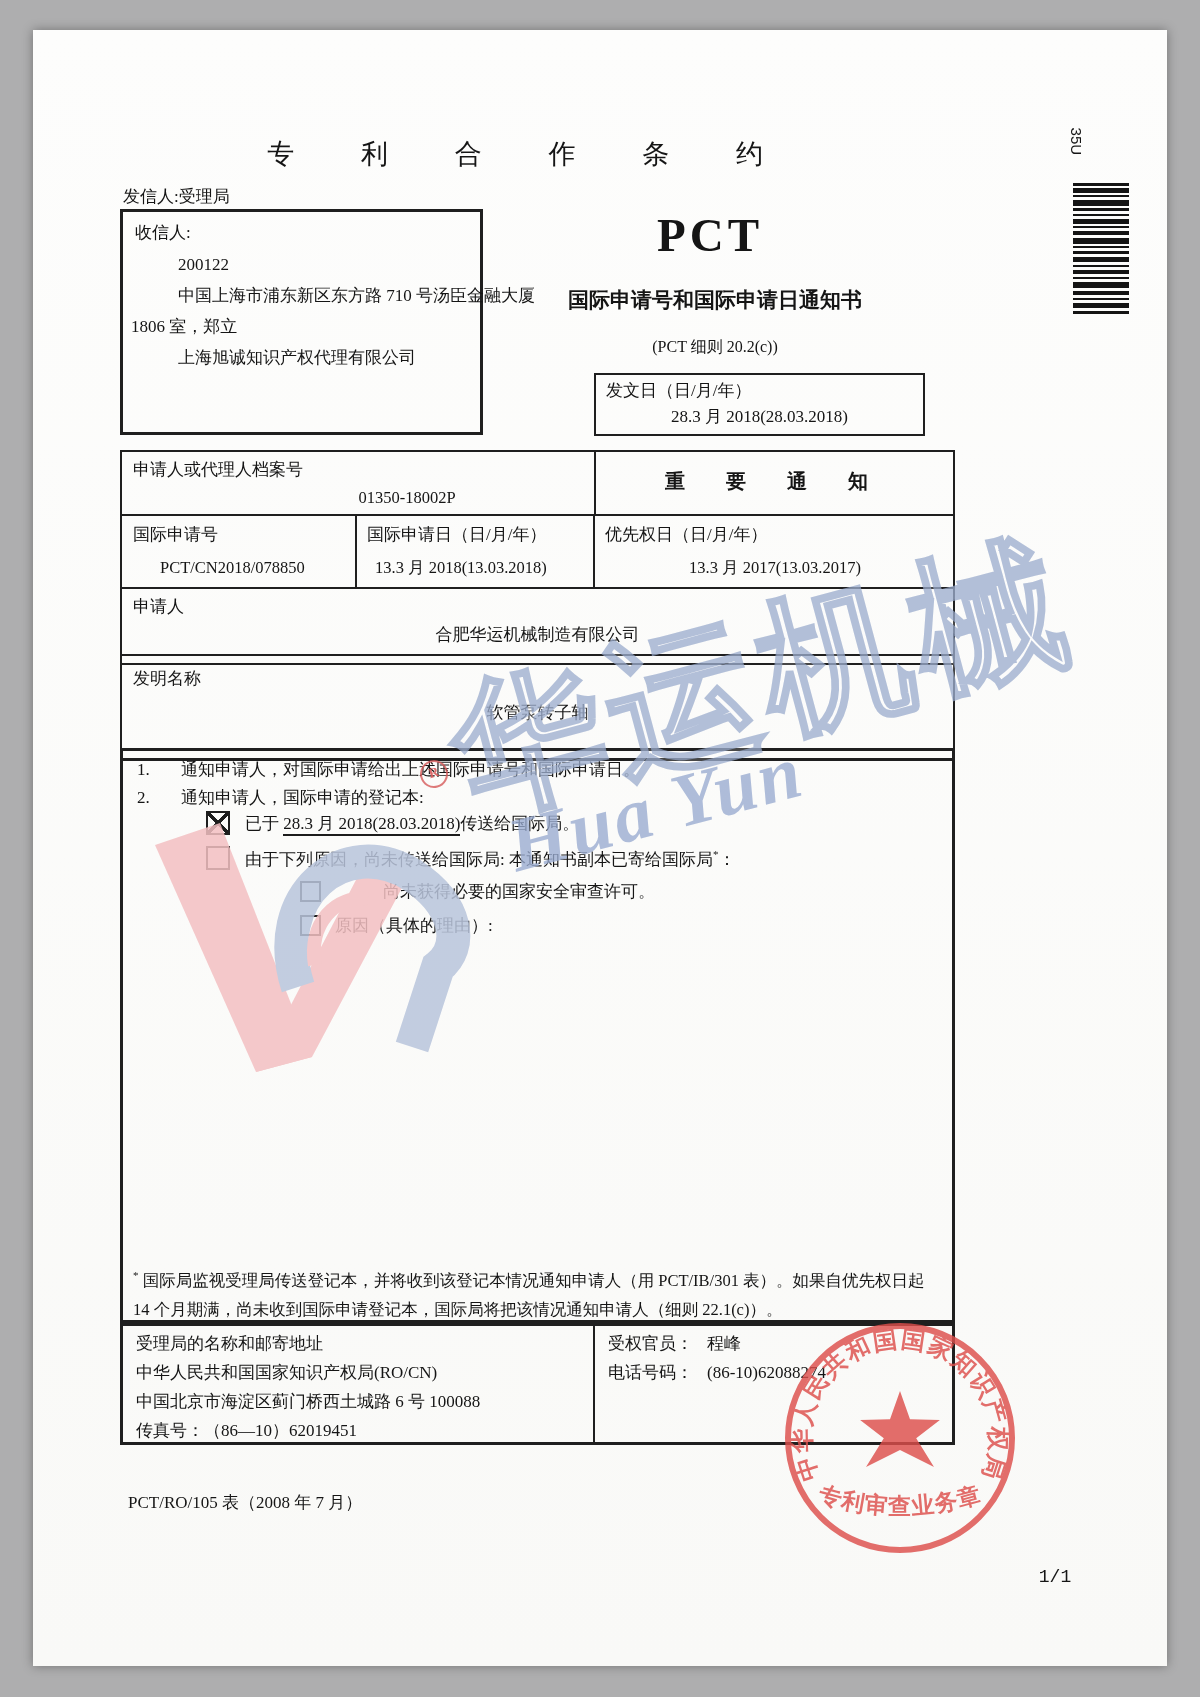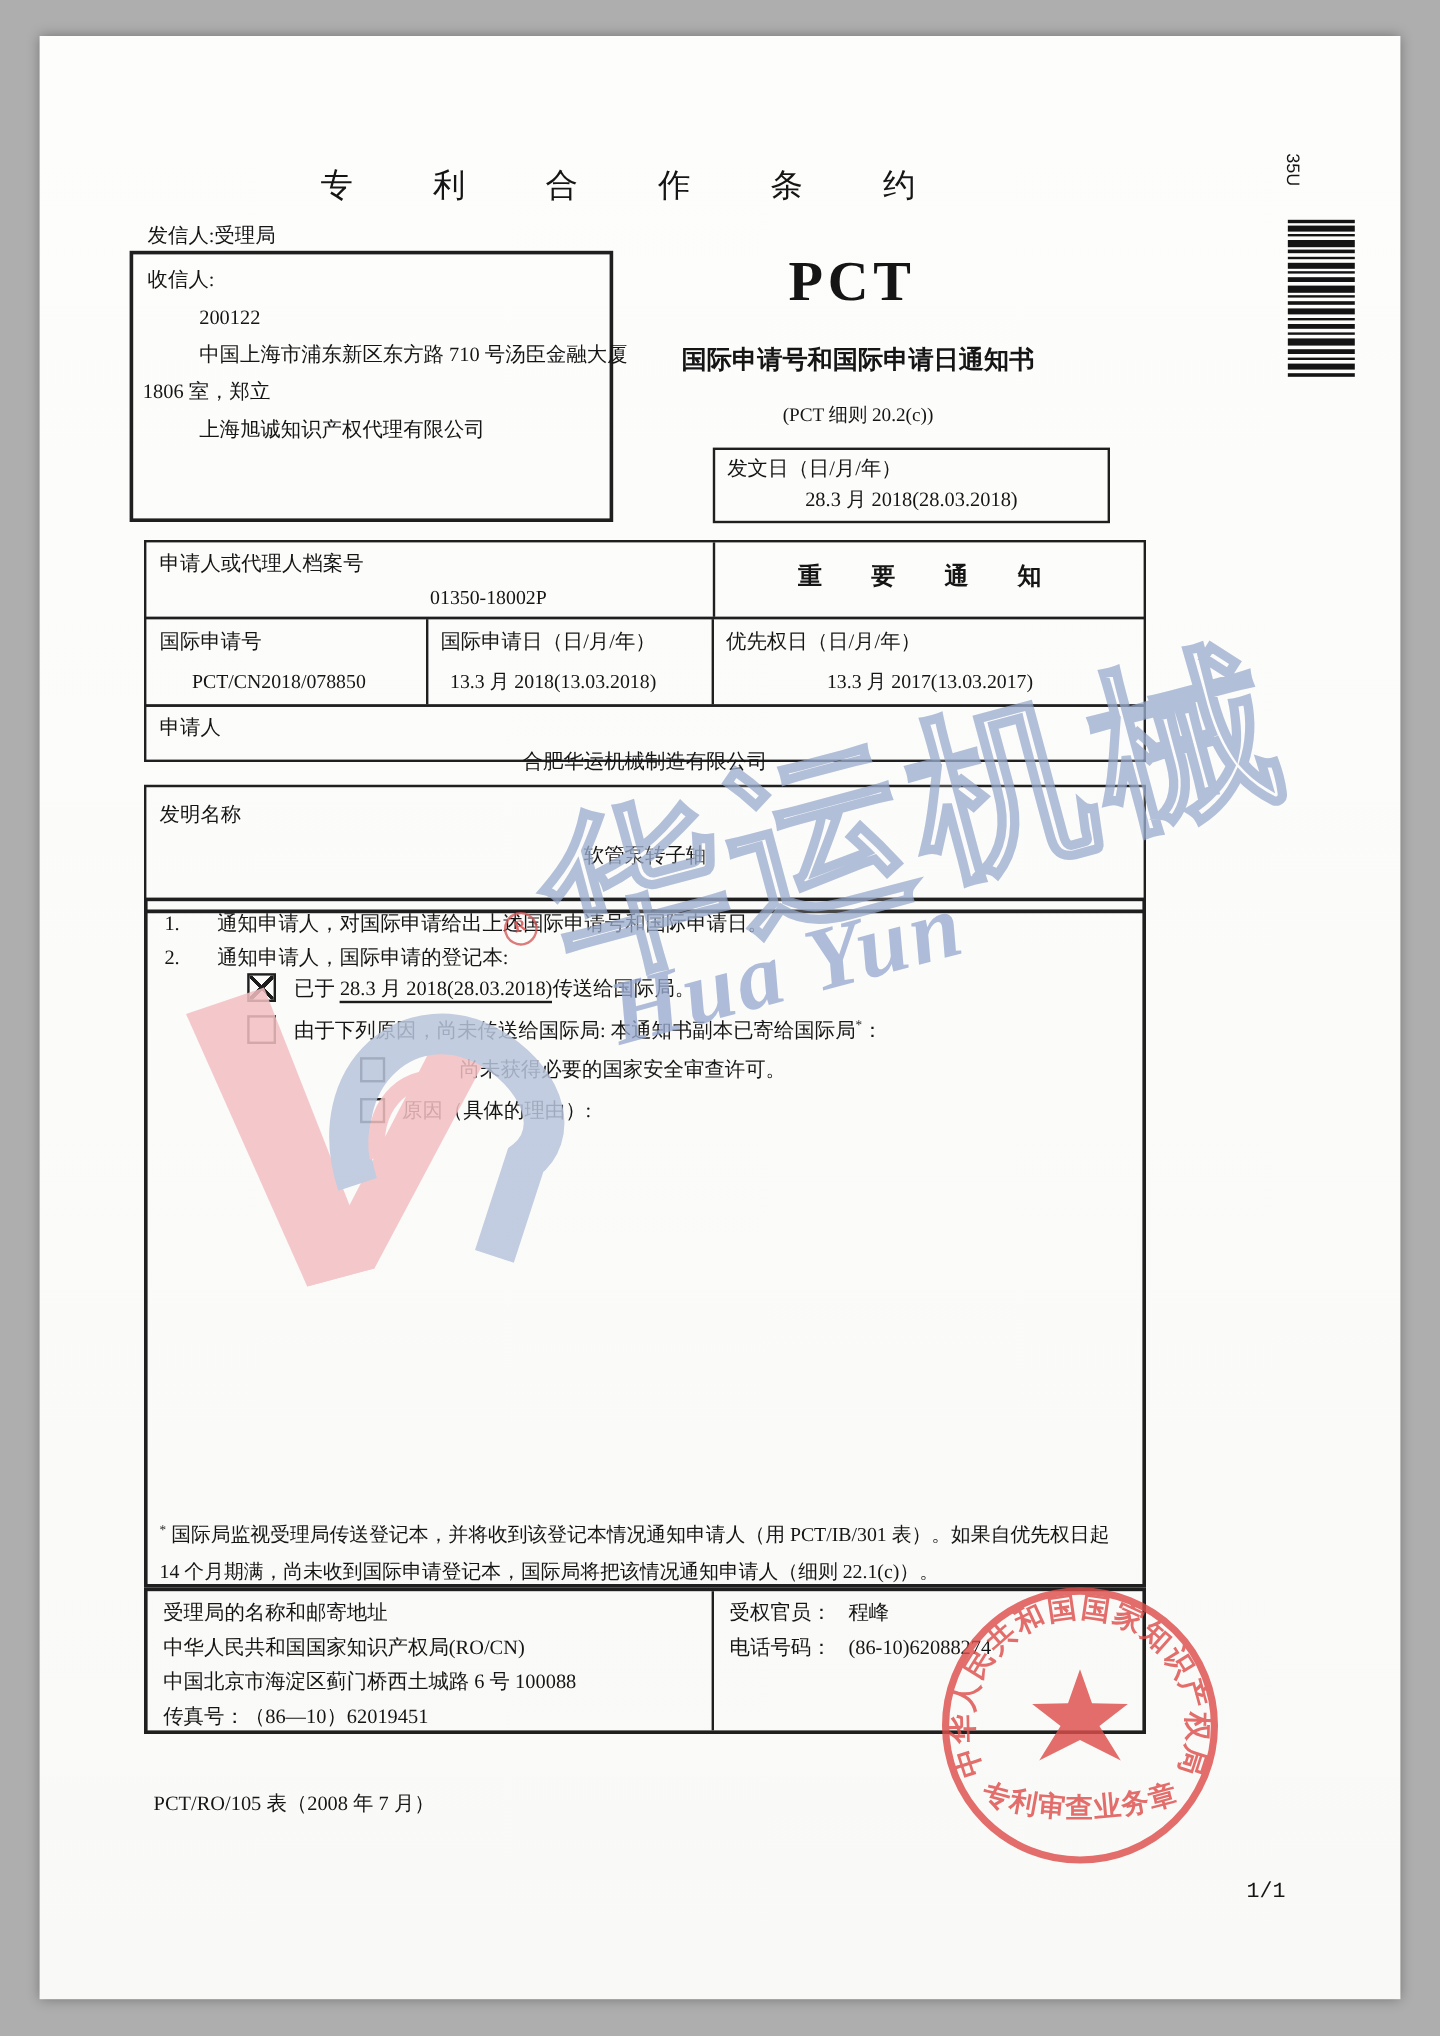--- a/index.html
+++ b/index.html
@@ -49,21 +49,21 @@
       <rect x="0" y="87" width="56" height="4"></rect>
         <rect x="0" y="94" width="56" height="2"></rect>
       <rect x="0" y="99" width="56" height="6"></rect>
         <rect x="0" y="108" width="56" height="4"></rect>
       <rect x="0" y="115" width="56" height="2"></rect>
         <rect x="0" y="120" width="56" height="5"></rect>
       <rect x="0" y="128" width="56" height="3"></rect>
     </g>
   </svg>
 
-  <div class="box z2" style="left:108px;top:209px;width:403px;height:226px;border-width:3px;">
+  <div class="box z2" style="left:120px;top:209px;width:363px;height:226px;border-width:3px;">
     <div class="t" style="left:12px;top:10px;font-size:17px;">收信人:</div>
     <div class="t" style="left:55px;top:42px;font-size:17px;">200122</div>
     <div class="t" style="left:55px;top:73px;font-size:17px;">中国上海市浦东新区东方路 710 号汤臣金融大厦</div>
     <div class="t" style="left:8px;top:104px;font-size:17px;">1806 室，郑立</div>
     <div class="t" style="left:55px;top:135px;font-size:17px;">上海旭诚知识产权代理有限公司</div>
   </div>
 
   <div class="t z2" style="left:560px;top:206px;width:300px;text-align:center;font-size:47px;font-weight:bold;letter-spacing:4px;">PCT</div>
   <div class="t z2" style="left:520px;top:287px;width:390px;text-align:center;font-size:21px;font-weight:bold;">国际申请号和国际申请日通知书</div>
   <div class="t z2" style="left:520px;top:337px;width:390px;text-align:center;font-size:16px;">(PCT 细则 20.2(c))</div>
@@ -84,21 +84,21 @@
     <div class="t" style="left:11px;top:8px;font-size:17px;">国际申请号</div>
     <div class="t" style="left:38px;top:42px;font-size:16.5px;">PCT/CN2018/078850</div>
     <div class="abs" style="left:233px;top:0;width:2px;height:100%;background:#1f1f1f;"></div>
     <div class="t" style="left:245px;top:8px;font-size:17px;">国际申请日（日/月/年）</div>
     <div class="t" style="left:253px;top:42px;font-size:16.5px;">13.3 月 2018(13.03.2018)</div>
     <div class="abs" style="left:471px;top:0;width:2px;height:100%;background:#1f1f1f;"></div>
     <div class="t" style="left:483px;top:8px;font-size:17px;">优先权日（日/月/年）</div>
     <div class="t" style="left:483px;top:42px;width:340px;text-align:center;font-size:16.5px;">13.3 月 2017(13.03.2017)</div>
   </div>
 
-  <div class="box z2" style="left:120px;top:587px;width:835px;height:48px;">
+  <div class="box z2" style="left:120px;top:587px;width:835px;height:78px;">
     <div class="t" style="left:11px;top:7px;font-size:17px;">申请人</div>
     <div class="t" style="left:0;top:35px;width:100%;text-align:center;font-size:17px;">合肥华运机械制造有限公司</div>
   </div>
 
   <div class="box z2" style="left:120px;top:654px;width:835px;height:107px;border-bottom-width:3px;">
     <div class="t" style="left:11px;top:12px;font-size:17px;">发明名称</div>
     <div class="t" style="left:0;top:46px;width:100%;text-align:center;font-size:17px;">软管泵转子轴</div>
   </div>
 
   <div class="box z2" style="left:120px;top:748px;width:835px;height:575px;border-width:3px;">

